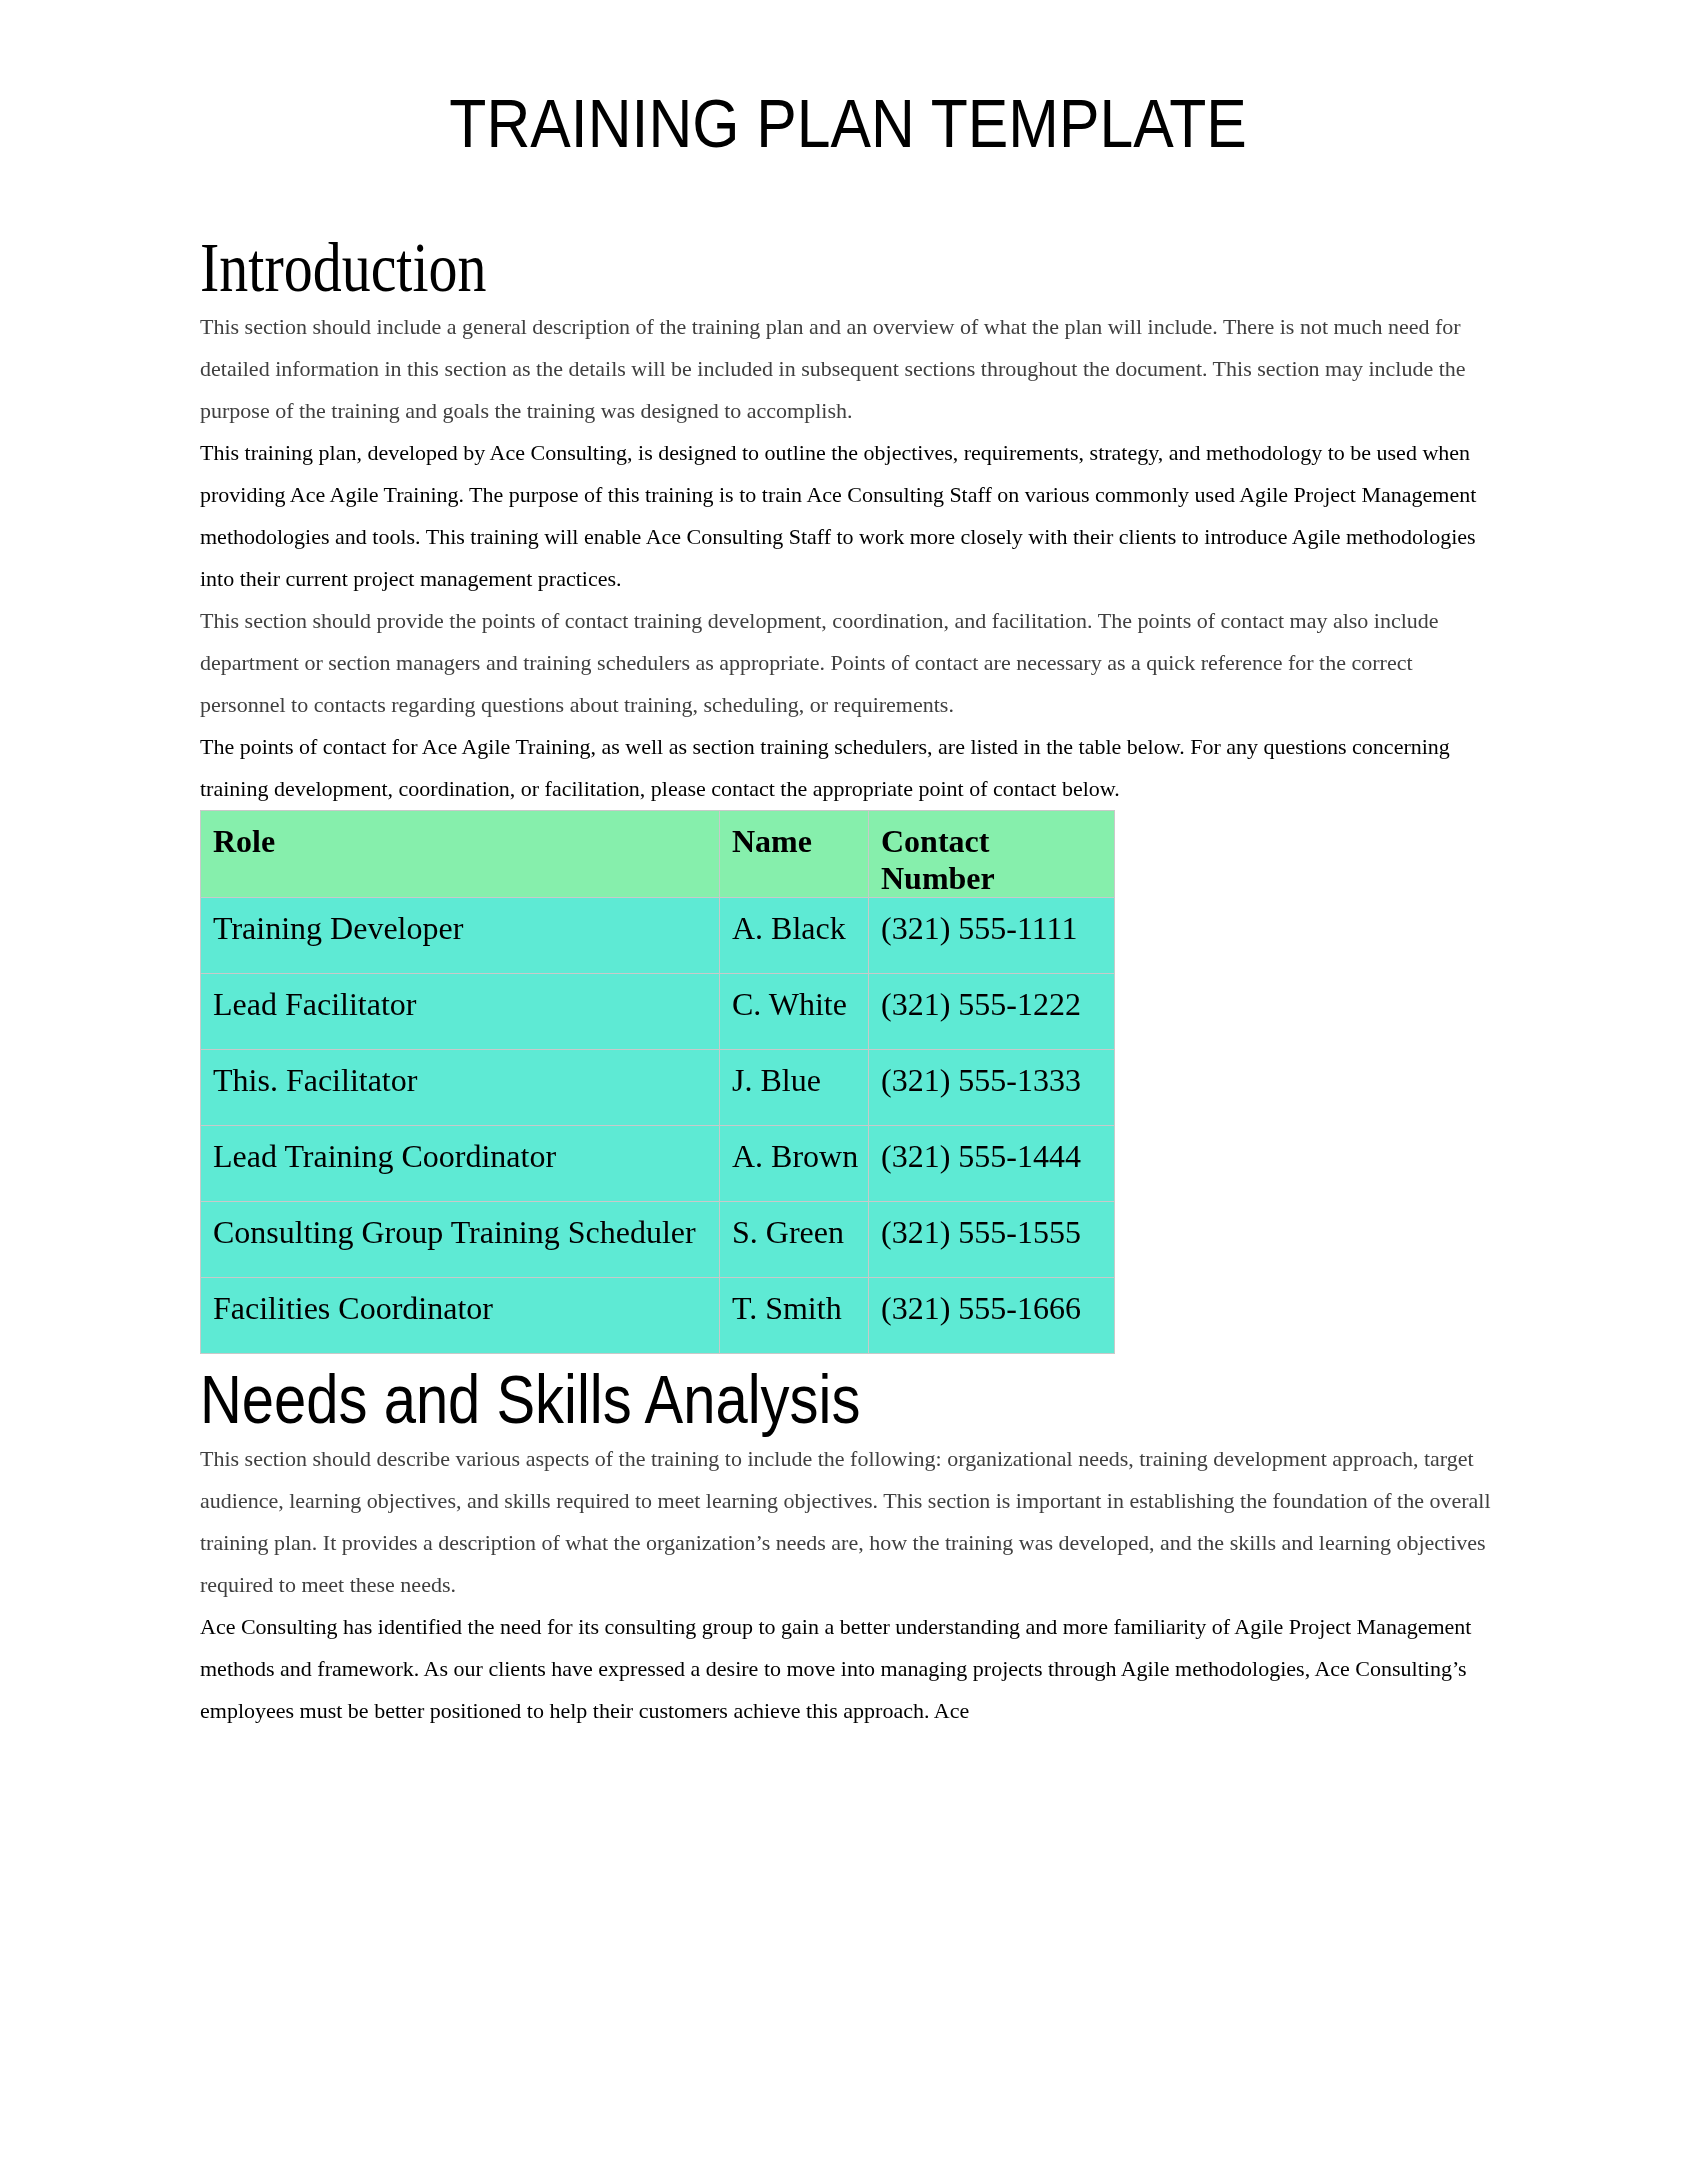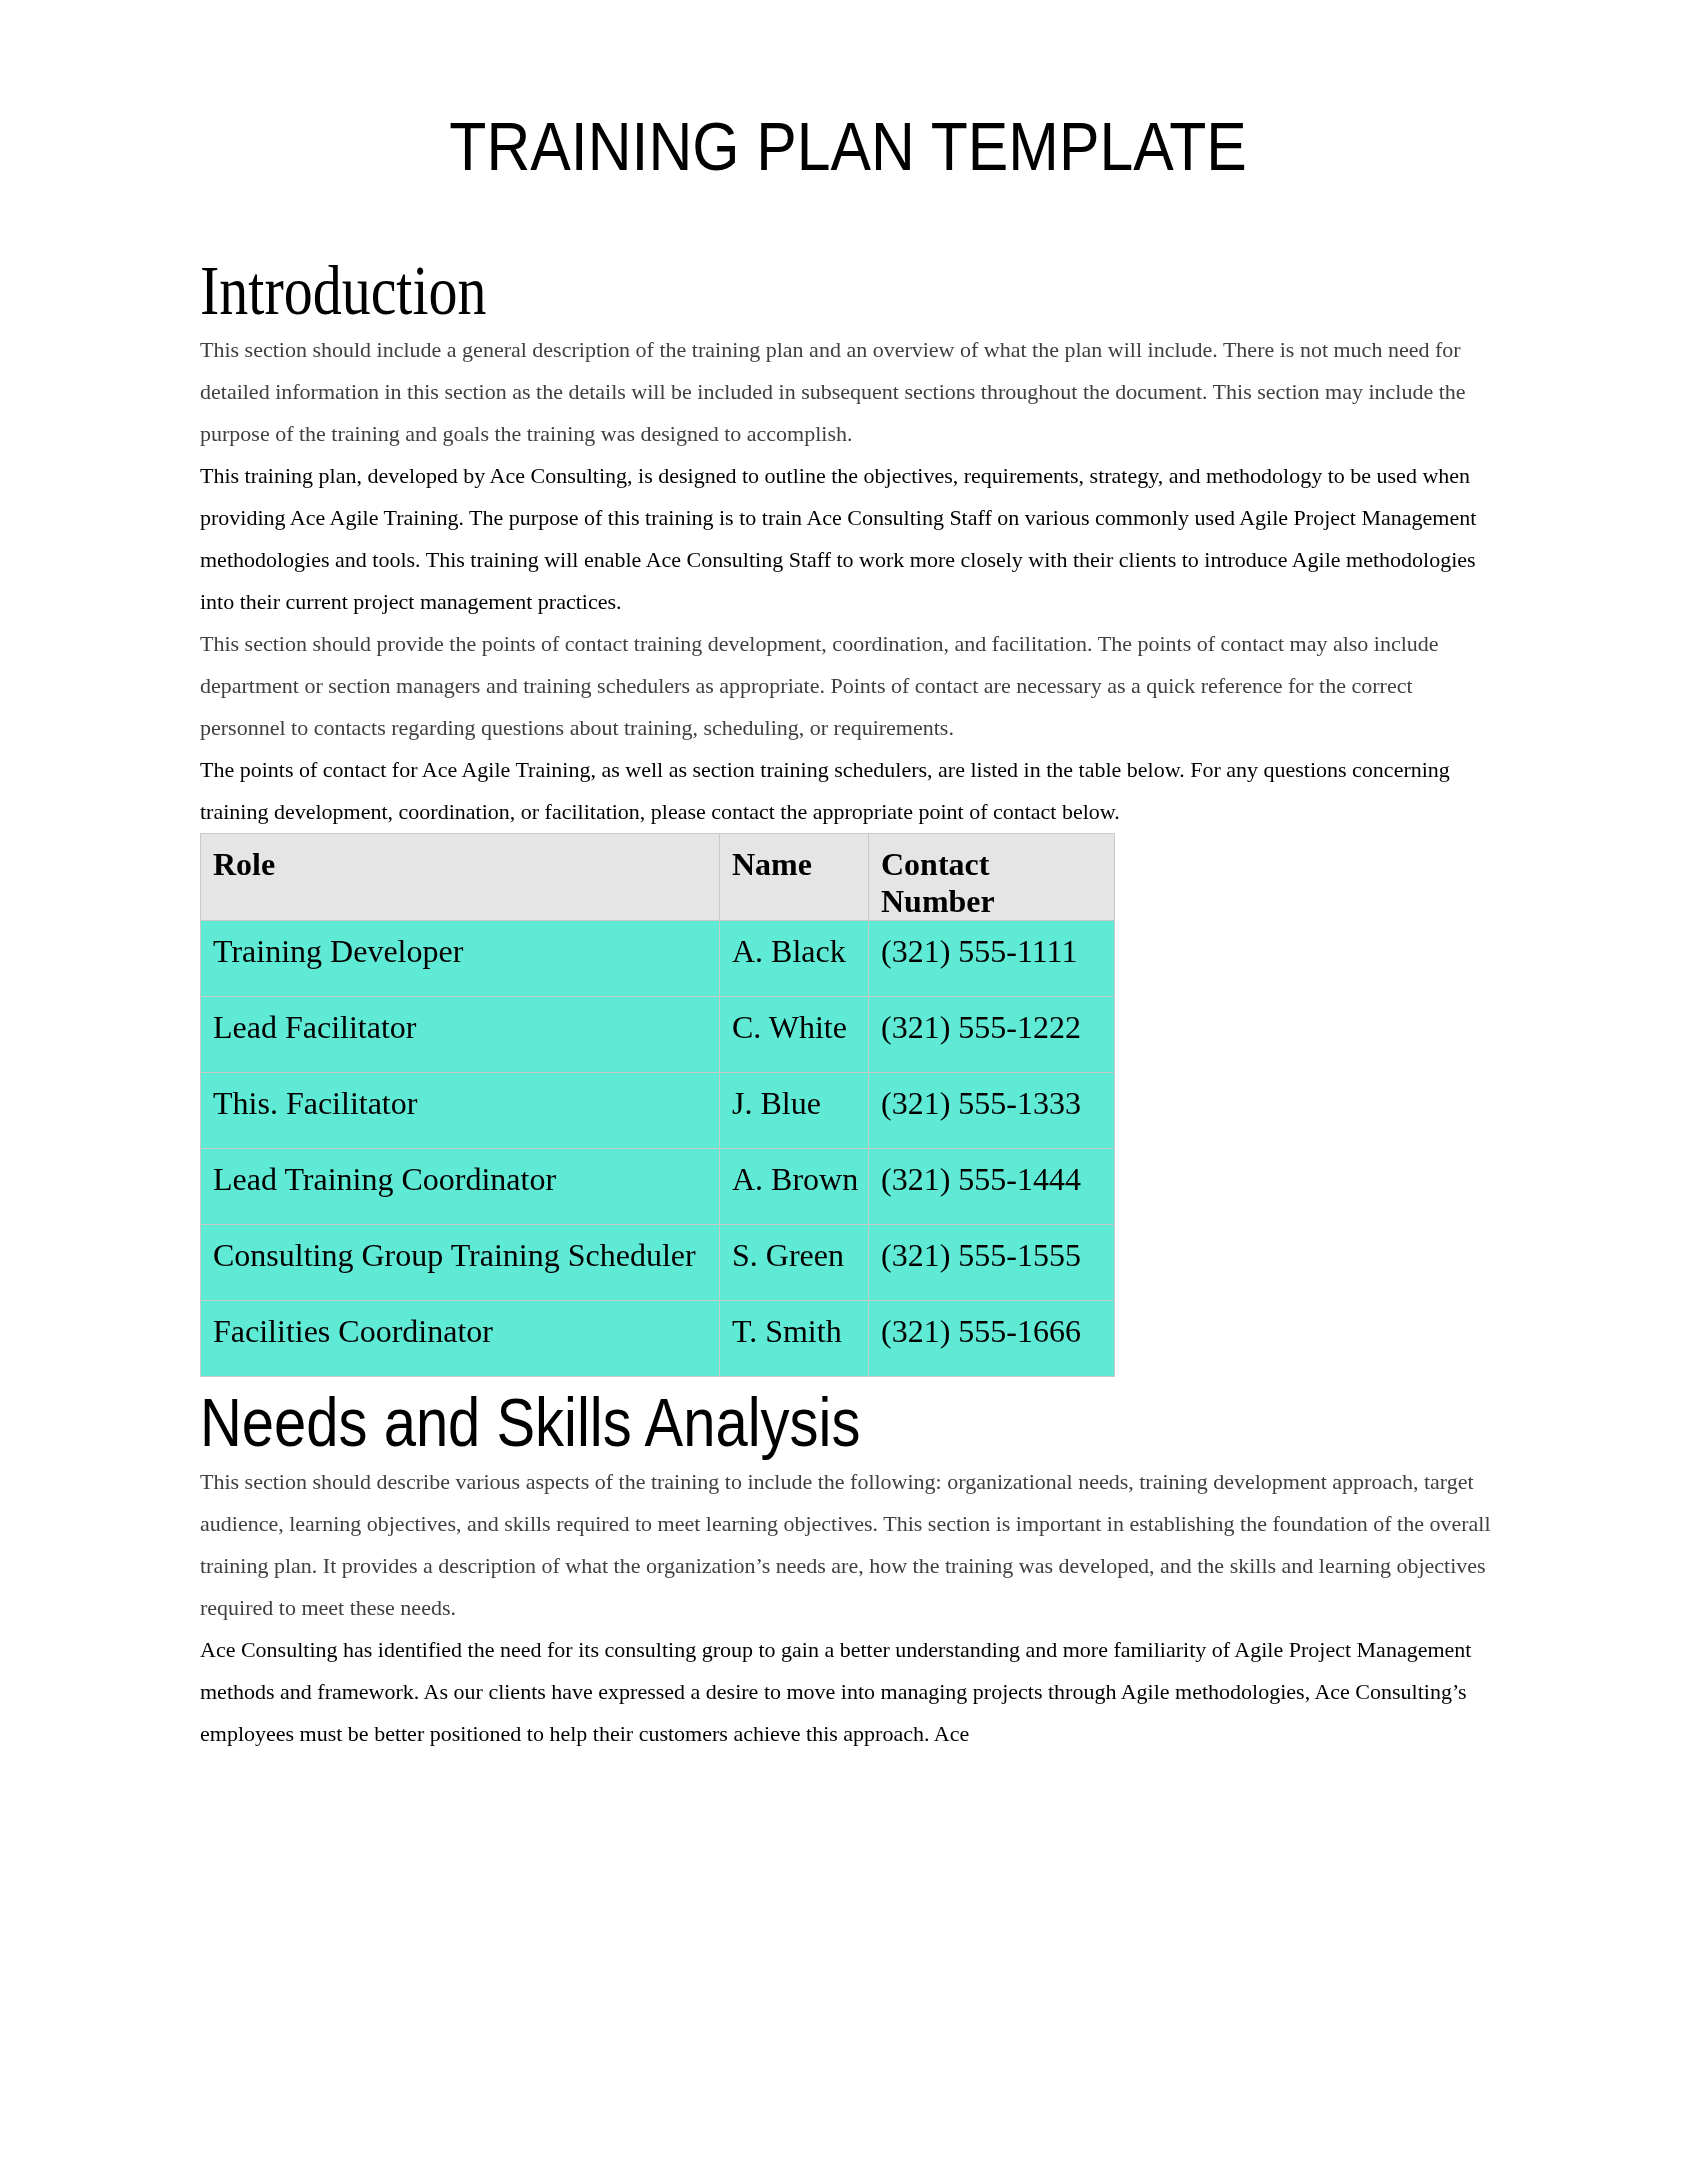--- a/index.html
+++ b/index.html
@@ -16,21 +16,21 @@
     height: 2178px;
     position: relative;
   }
   .content {
     padding-left: 200px;
     padding-right: 186px; 
   }
 
   
   .title-wrap {
-    margin-top: 109px;
+    margin-top: 86px;
     text-align: center;
     line-height: 75px;
     height: 75px;
   }
   .title-text {
     display: inline-block;
     font-family: "Liberation Sans", sans-serif;
     font-size: 69px;
     font-weight: 400;
     transform: scaleX(0.88);
@@ -79,21 +79,21 @@
   table.contact col.c-name    { width: 149px; }
   table.contact col.c-contact { width: 246px; }
   table.contact th, table.contact td {
     border: 1px solid #c9c9c9;
     vertical-align: top;
     text-align: left;
     padding: 12px 8px 0 12px;
     overflow: hidden;
   }
   table.contact th {
-    background: #e5e5e5;
+    background: #86efac;
     font-weight: bold;
     height: 59px;   
   }
   table.contact td {
     height: 63px;   
     background: #5eead4;
   }
 </style>
 </head>
 <body>

